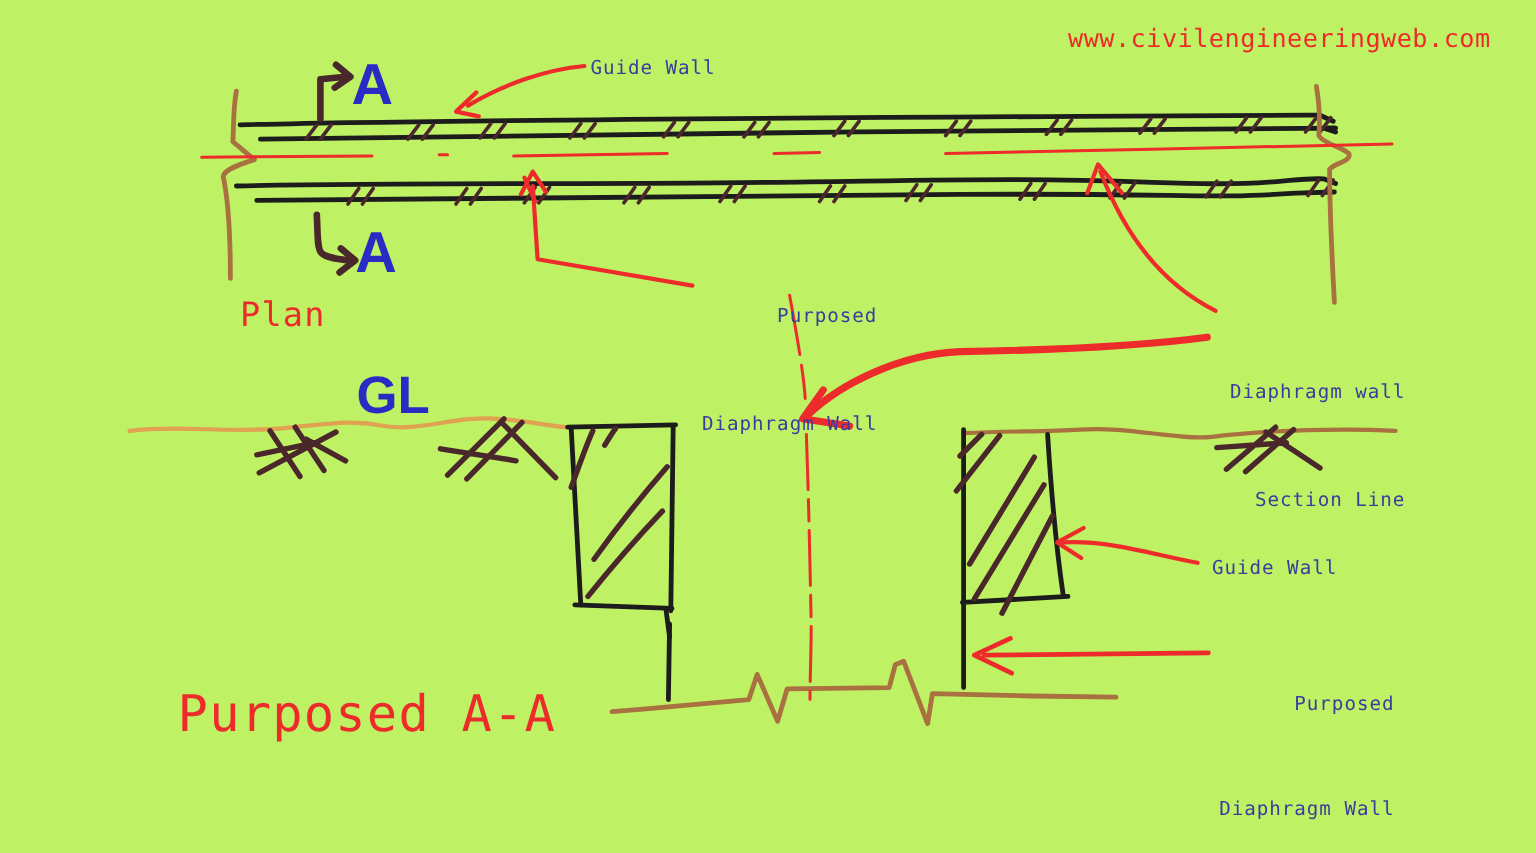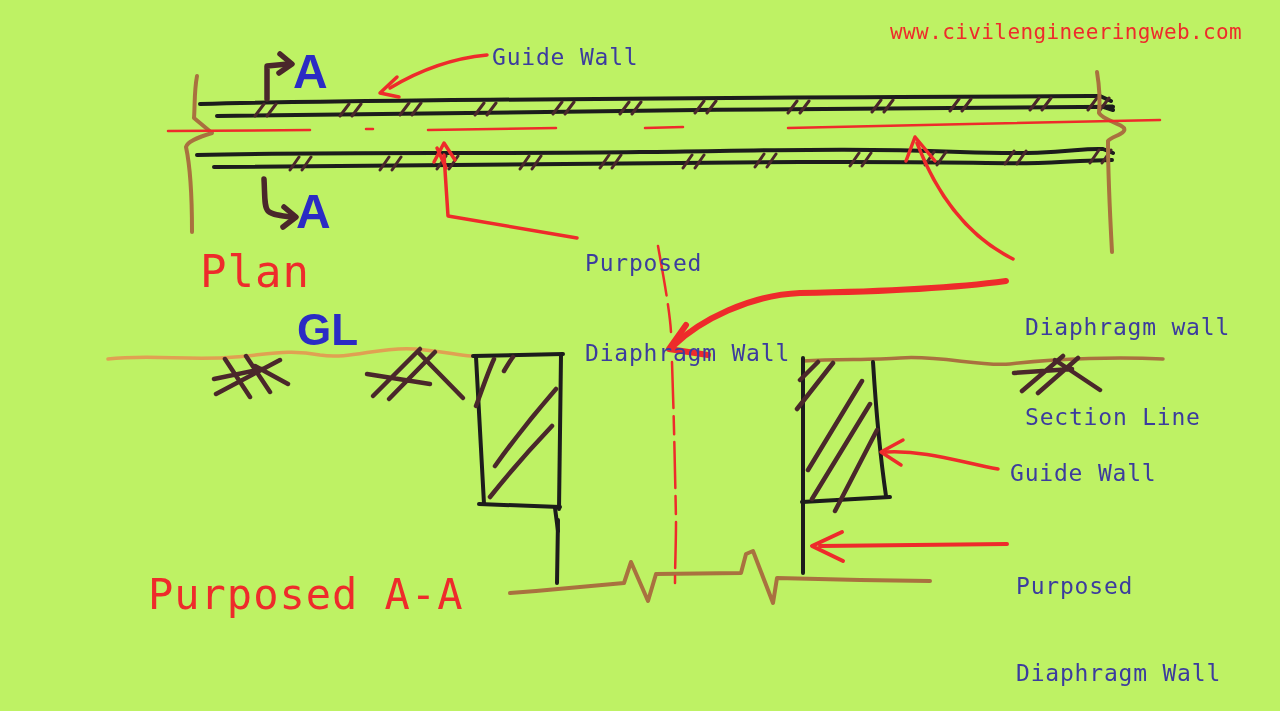--- a/index.html
+++ b/index.html
@@ -10,27 +10,27 @@
     --hatch_brown:#4a272b;
     --earth_brown:#a9713f;
     --ground_orange:#e0a152;
   }
   html,body{margin:0;padding:0;background:#fff;}
   .canvas{
     position:relative;width:1280px;height:711px;background:#bef264;overflow:hidden;
     font-family:"DejaVu Sans Mono","Liberation Mono",monospace;
   }
   .canvas svg{position:absolute;left:0;top:0;}
-  .lbl{position:absolute;color:var(--label_blue);font-size:23px;line-height:30px;
-       letter-spacing:0.8px;white-space:pre;}
+  .lbl{position:absolute;color:var(--label_blue);font-size:16px;line-height:30px;
+       letter-spacing:0.8px;white-space:pre;text-align:right;}
   .letter{position:absolute;font-family:"Liberation Sans","DejaVu Sans",sans-serif;
           font-weight:bold;color:var(--letter_blue);line-height:1;}
   .url{position:absolute;left:890px;top:20px;font-size:21px;letter-spacing:0.4px;
        color:var(--annotation_red);}
-  .title-plan{position:absolute;left:200px;top:246px;font-size:44px;letter-spacing:1px;
+  .title-plan{position:absolute;left:200px;top:246px;font-size:28px;letter-spacing:1px;
        color:var(--annotation_red);}
   .title-section{position:absolute;left:148px;top:570px;font-size:42px;letter-spacing:1px;
        color:var(--annotation_red);}
   .gl{left:297px;top:308px;font-size:44px;}
   .a-top{left:293px;top:48px;font-size:48px;}
   .a-bottom{left:296px;top:188px;font-size:48px;}
   .guide-top{left:492px;top:42px;}
   .purposed-plan{left:585px;top:188px;}
   .centerline-lbl{left:1025px;top:252px;}
   .guide-right{left:1010px;top:458px;}

